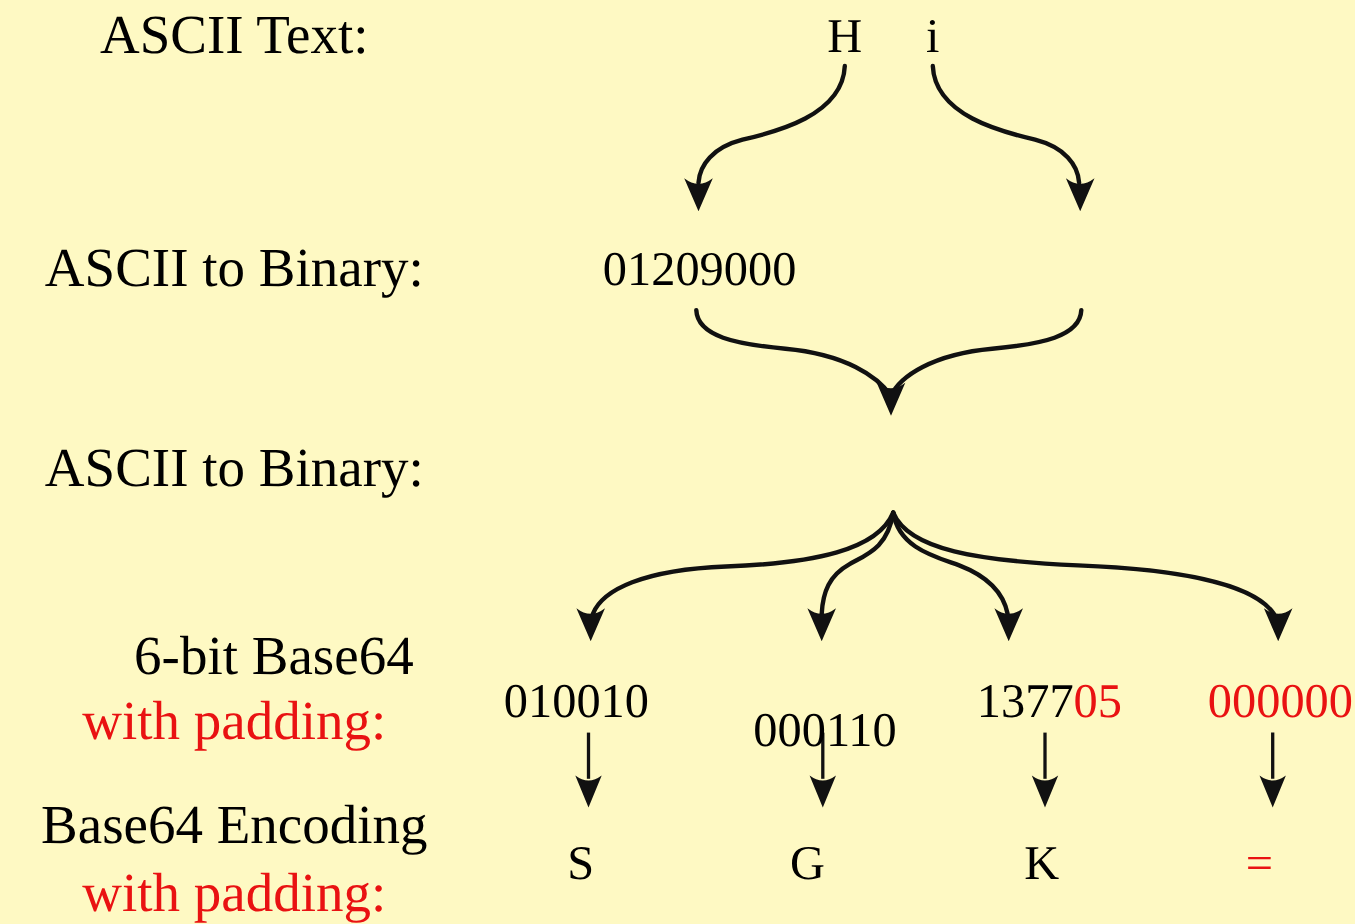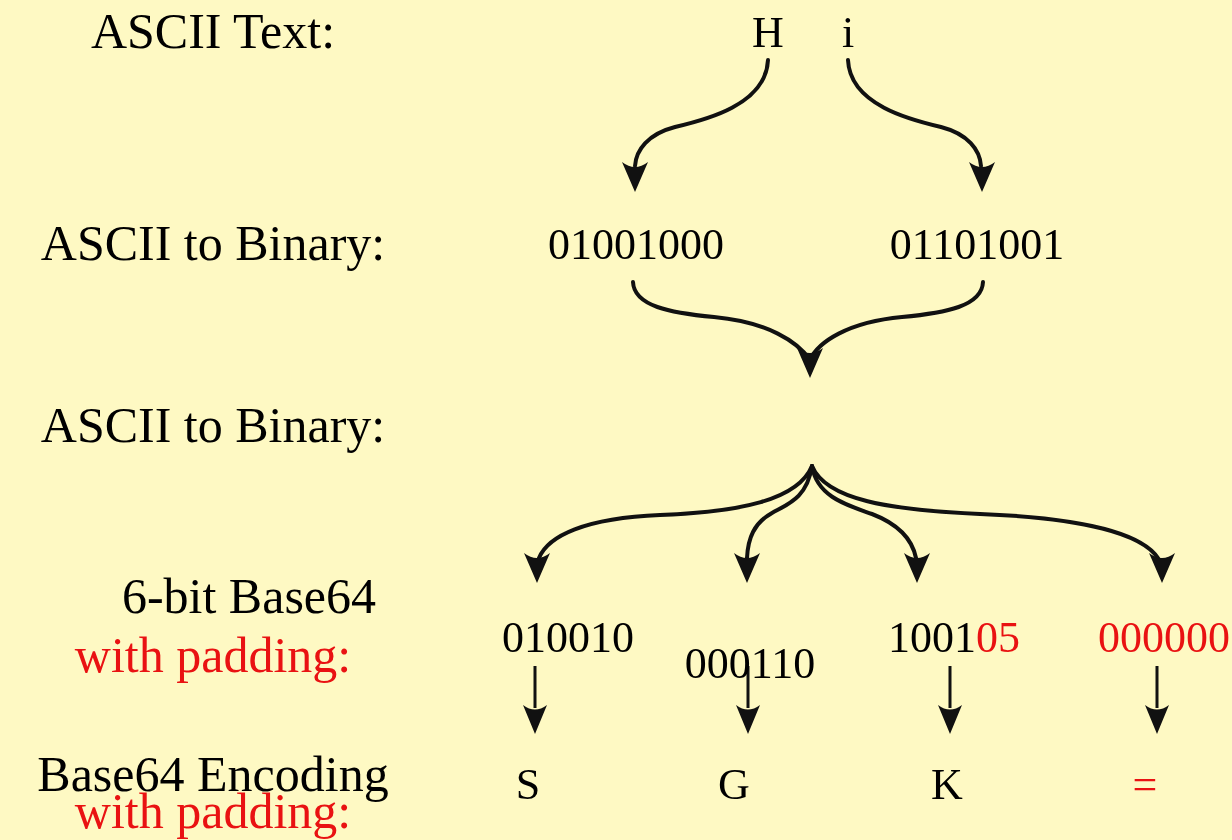--- a/index.html
+++ b/index.html
@@ -56,34 +56,33 @@
     <path class="hd" d="M 950 734 L 938 705 Q 950 714 962 705 Z"></path>
     <path class="ln-thin" d="M 1157 666 L 1157 708"></path>
     <path class="hd" d="M 1157 734 L 1145 705 Q 1157 714 1169 705 Z"></path>
   </svg>
 
   <div class="abs lbl" style="top:6px;">ASCII Text:</div>
   <div class="abs val" style="left:768px;top:11px;">H</div>
   <div class="abs val" style="left:848px;top:11px;">i</div>
 
   <div class="abs lbl" style="top:218px;">ASCII to Binary:</div>
-  <div class="abs val" style="left:636px;top:223px;">01001000</div>
-  <div class="abs val" style="left:977px;top:223px;">01101001</div>
+  <div class="abs val" style="left:636px;top:223px;">01209000</div>
 
   <div class="abs lbl" style="top:400px;">ASCII to Binary:</div>
 
   <div class="abs lbl" style="top:571px;margin-left:36px;">6-bit Base64</div>
   <div class="abs lbl red" style="top:630px;">with padding:</div>
 
-  <div class="abs val" style="left:524px;top:616px;margin-left:44px;"><span>010010</span><span class="red"></span></div>
+  <div class="abs val" style="left:524px;top:616px;"><span>010010</span><span class="red"></span></div>
   <div class="abs val" style="left:750px;top:616px;margin-top:26px;"><span>000110</span><span class="red"></span></div>
-  <div class="abs val" style="left:954px;top:616px;"><span>1001</span><span class="red">05</span></div>
+  <div class="abs val" style="left:954px;top:616px;"><span>1377</span><span class="red">05</span></div>
   <div class="abs val" style="left:1164px;top:616px;"><span></span><span class="red">000000</span></div>
 
-  <div class="abs lbl" style="top:749px;">Base64 Encoding</div>
+  <div class="abs lbl" style="top:724px;">Base64 Encoding</div>
   <div class="abs lbl red" style="top:786px;">with padding:</div>
 
   <div class="abs val" style="left:528px;top:763px;">S</div>
   <div class="abs val" style="left:734px;top:763px;">G</div>
   <div class="abs val" style="left:947px;top:763px;">K</div>
   <div class="abs val red" style="left:1145px;top:763px;">=</div>
 
 </div>
 
 </body></html>

